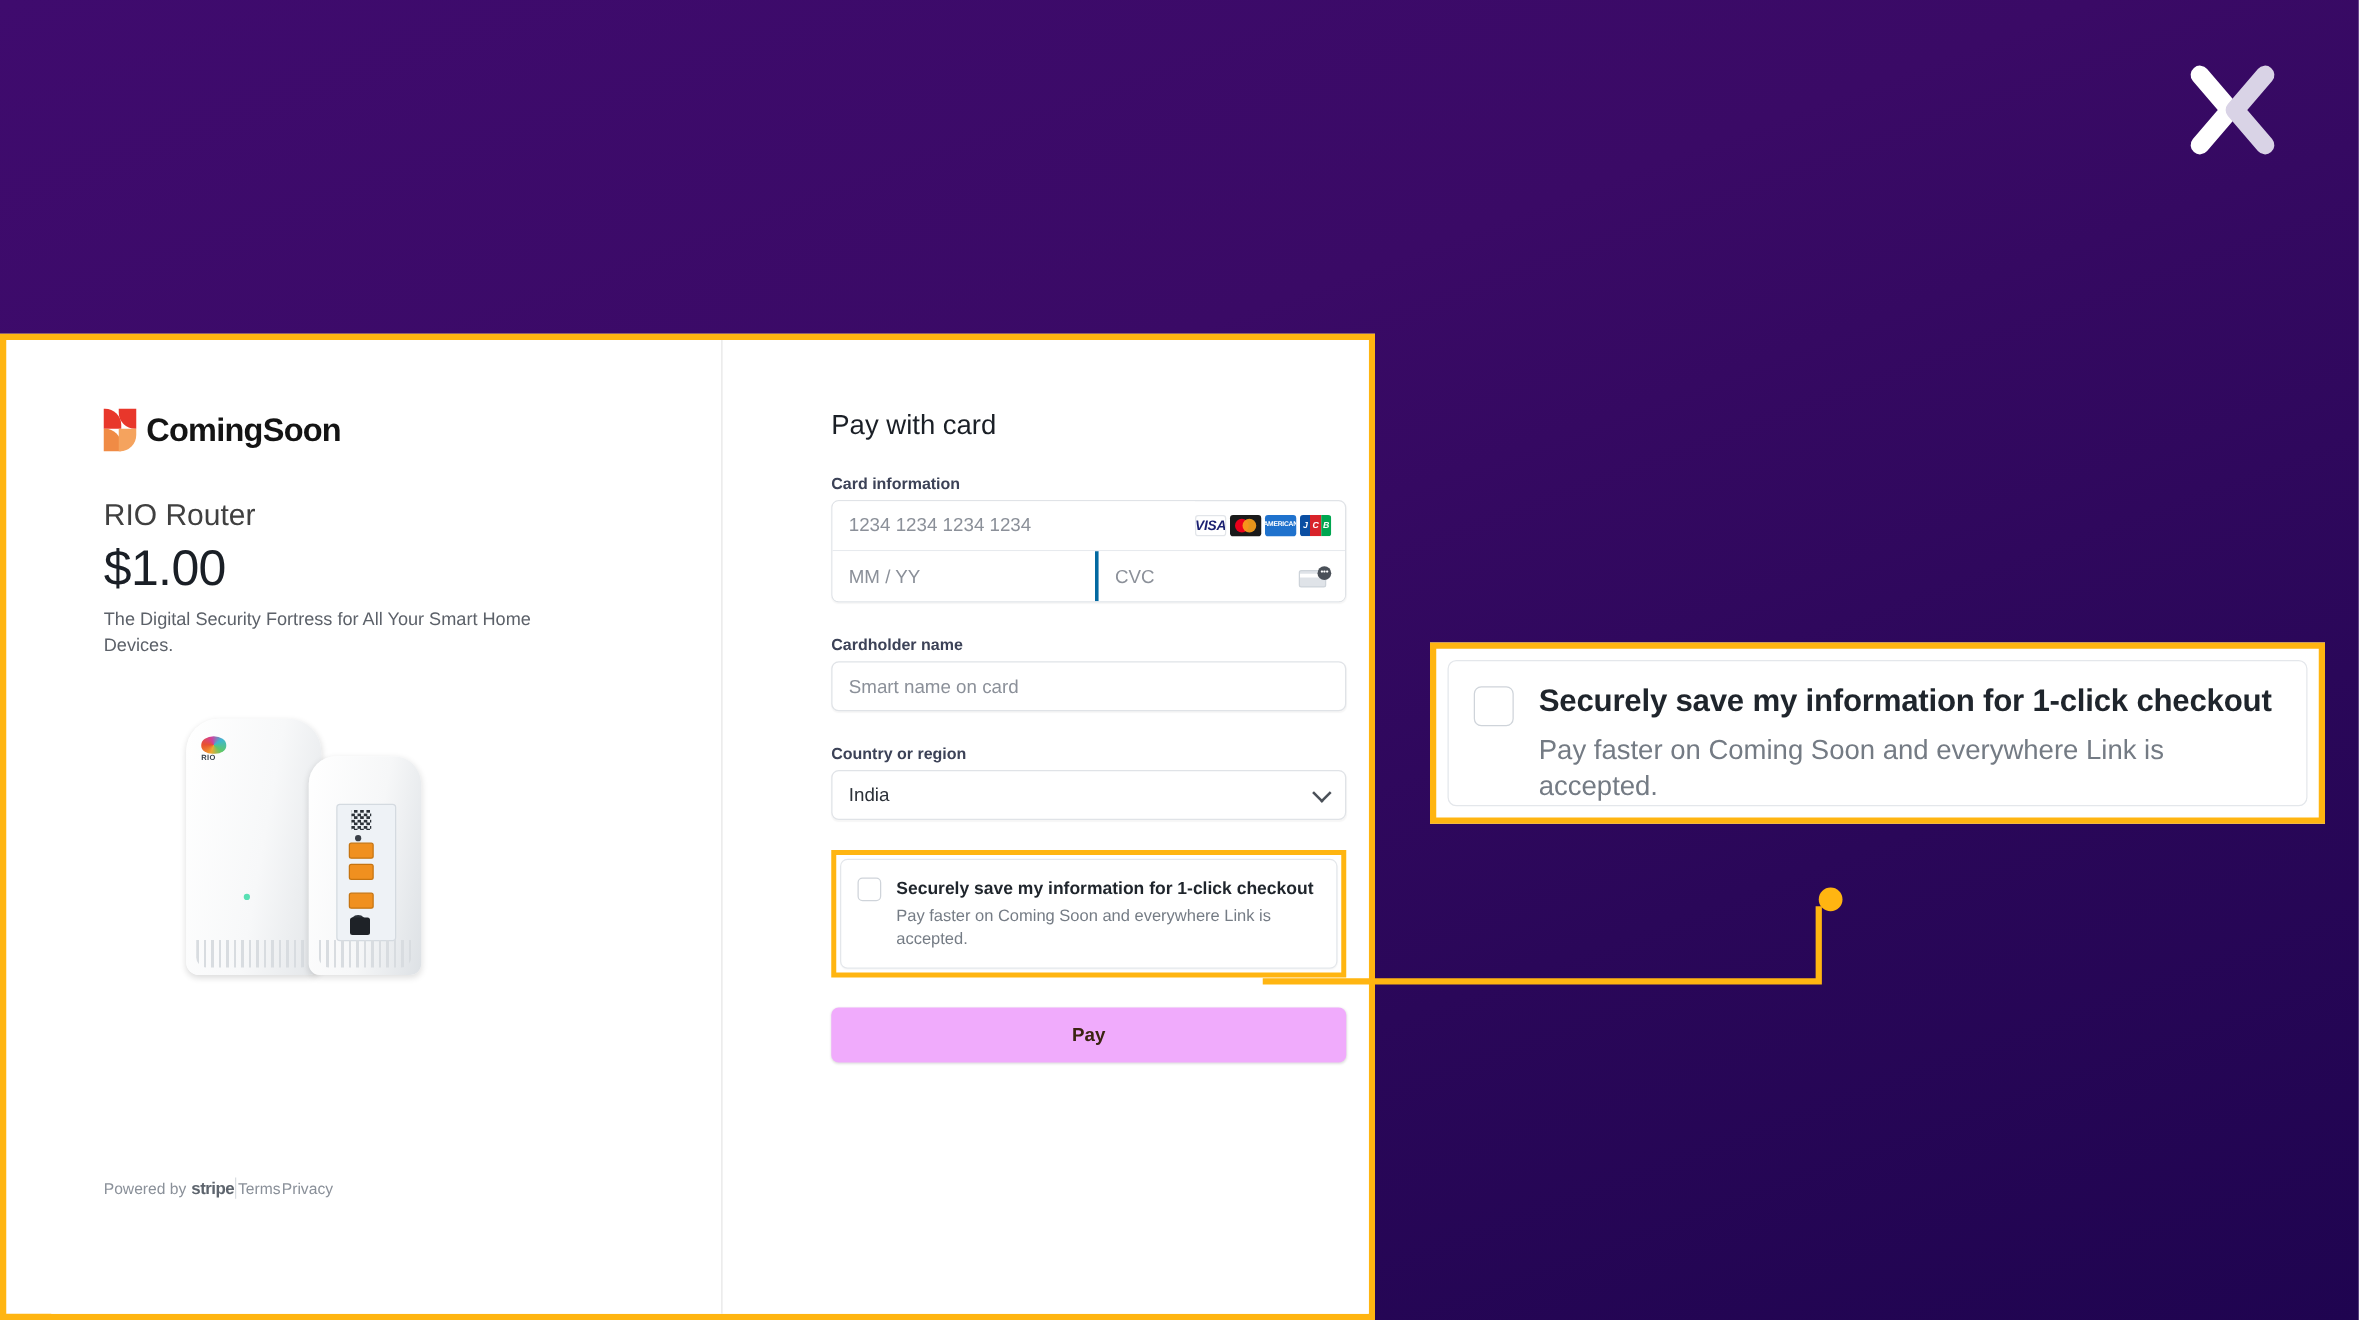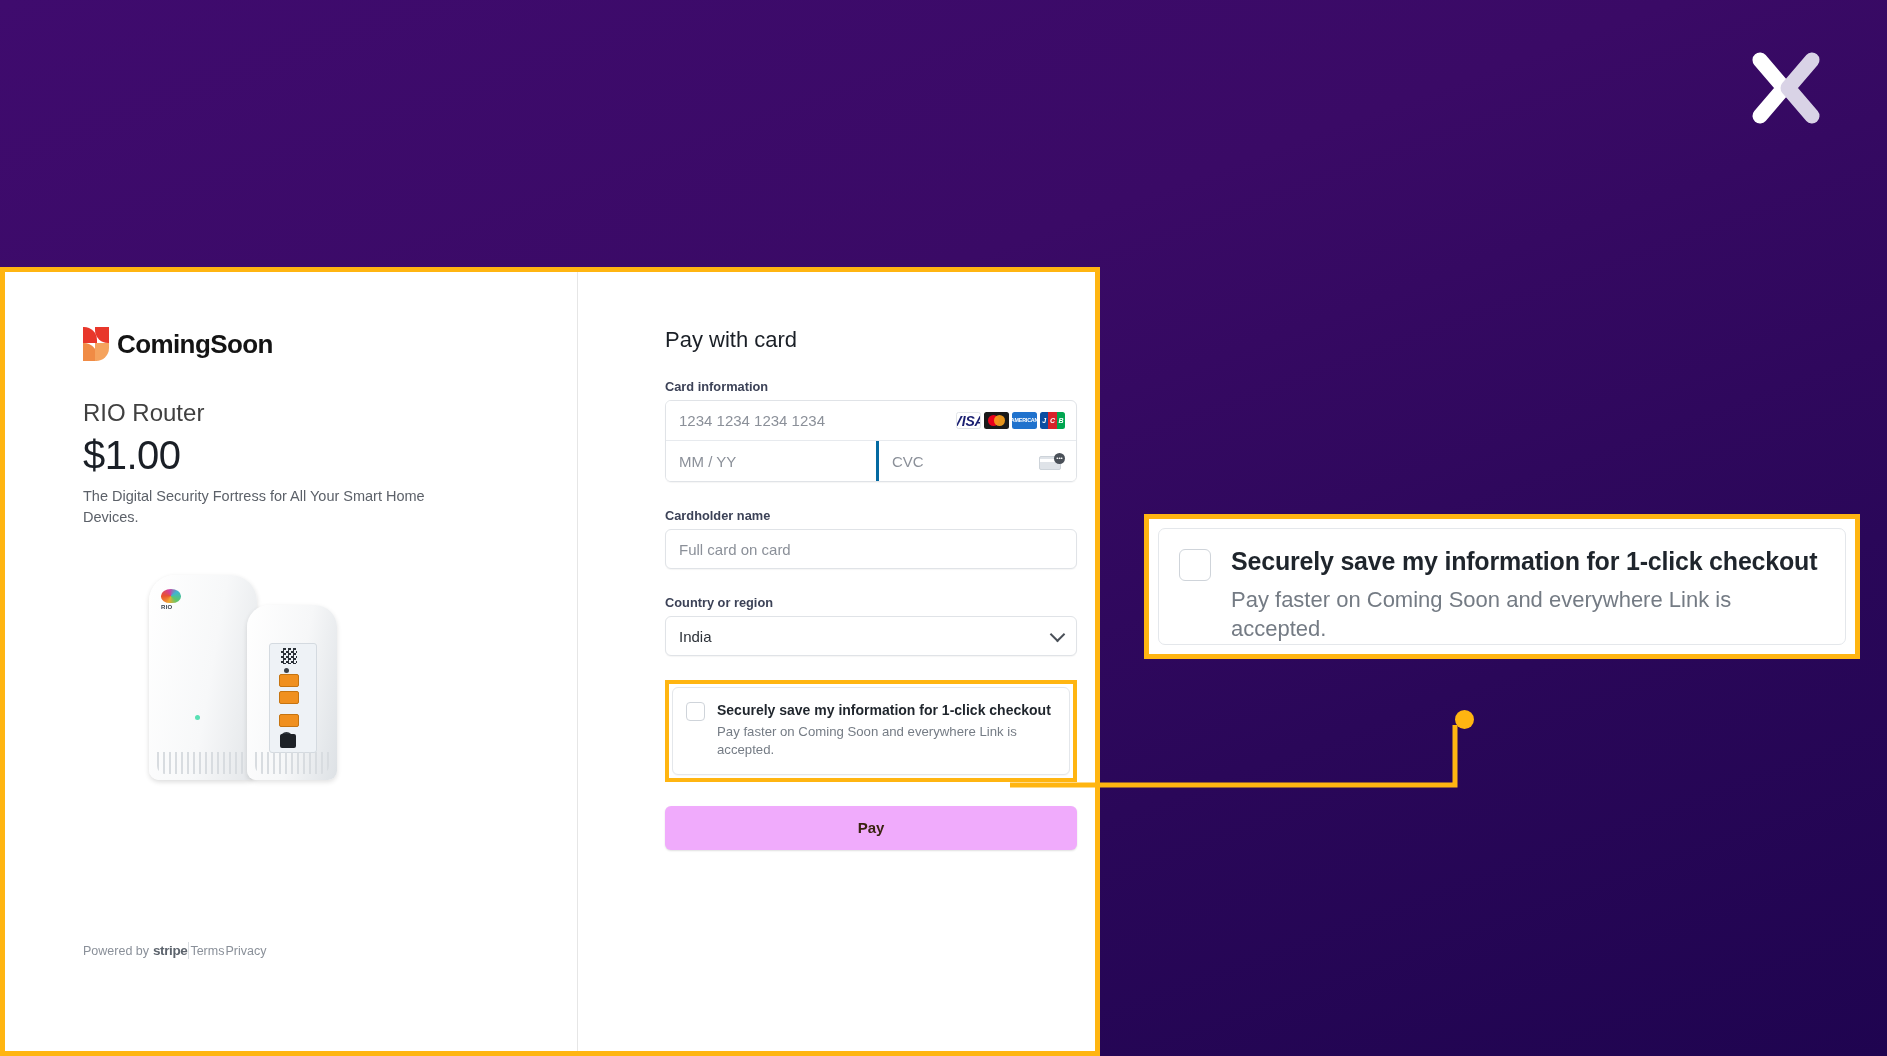--- a/index.html
+++ b/index.html
@@ -140,21 +140,21 @@
     font-size:15px; color:#8b9099; background:#fff;
   }
   .card-cell.exp { border-right: 3px solid #0369a1; }
   .brand-strip { display:flex; align-items:center; gap:3px; padding-right:11px; }
   .brand {
     width: 25px; height: 17px; border-radius: 2.5px;
     display:flex; align-items:center; justify-content:center;
     font-size: 7.2px; font-weight: bold; color:#fff; letter-spacing:-.2px;
     overflow:hidden; position:relative;
   }
-  .brand-visa { background:#fff; border:1px solid #e2e5e9; color:#1A1F71; font-style:italic; font-size:14px; }
+  .brand-visa { background:#fff; border:1px solid #e2e5e9; color:#1A1F71; font-style:italic; font-size:11px; }
   .brand-mc { background:#1a1a1a; }
   .mc-c { position:absolute; width:11px;height:11px;border-radius:50%; }
   .mc-l { background:#EB001B; left:4px; }
   .mc-r { background:#F79E1B; right:4px; opacity:.92; }
   .brand-amex { background:#1F72CD; color:#fff; font-size:5.4px; text-align:center; line-height:1.05; padding:1px;}
   .brand-jcb { background:#fff; display:flex; padding:0; }
   .jcb-seg { flex:1; height:100%; display:flex; align-items:center; justify-content:center; color:#fff; font-size:7px; font-weight:bold;}
   .jcb-b { background:#0B4EA2; } .jcb-r { background:#D8232A; } .jcb-g { background:#00A650; }
   .cvc-icon { width:26px;height:17px;margin-right:11px;position:relative; }
   .cvc-card { position:absolute; left:0; top:3px; width:22px;height:14px;border-radius:2px;background:#dfe3e8;
@@ -331,21 +331,21 @@
             </span>
           </div>
         </div>
       </div>
     </div>
 
     
     <div class="field-block">
       <span class="field-label">Cardholder name</span>
       <div class="input-box">
-        <span>Full card on card</span>
+        <span>Smart name on card</span>
       </div>
     </div>
 
     
     <div class="field-block">
       <span class="field-label">Country or region</span>
       <div class="input-box select-box">
         <span>India</span>
         <span class="chev"></span>
       </div>

